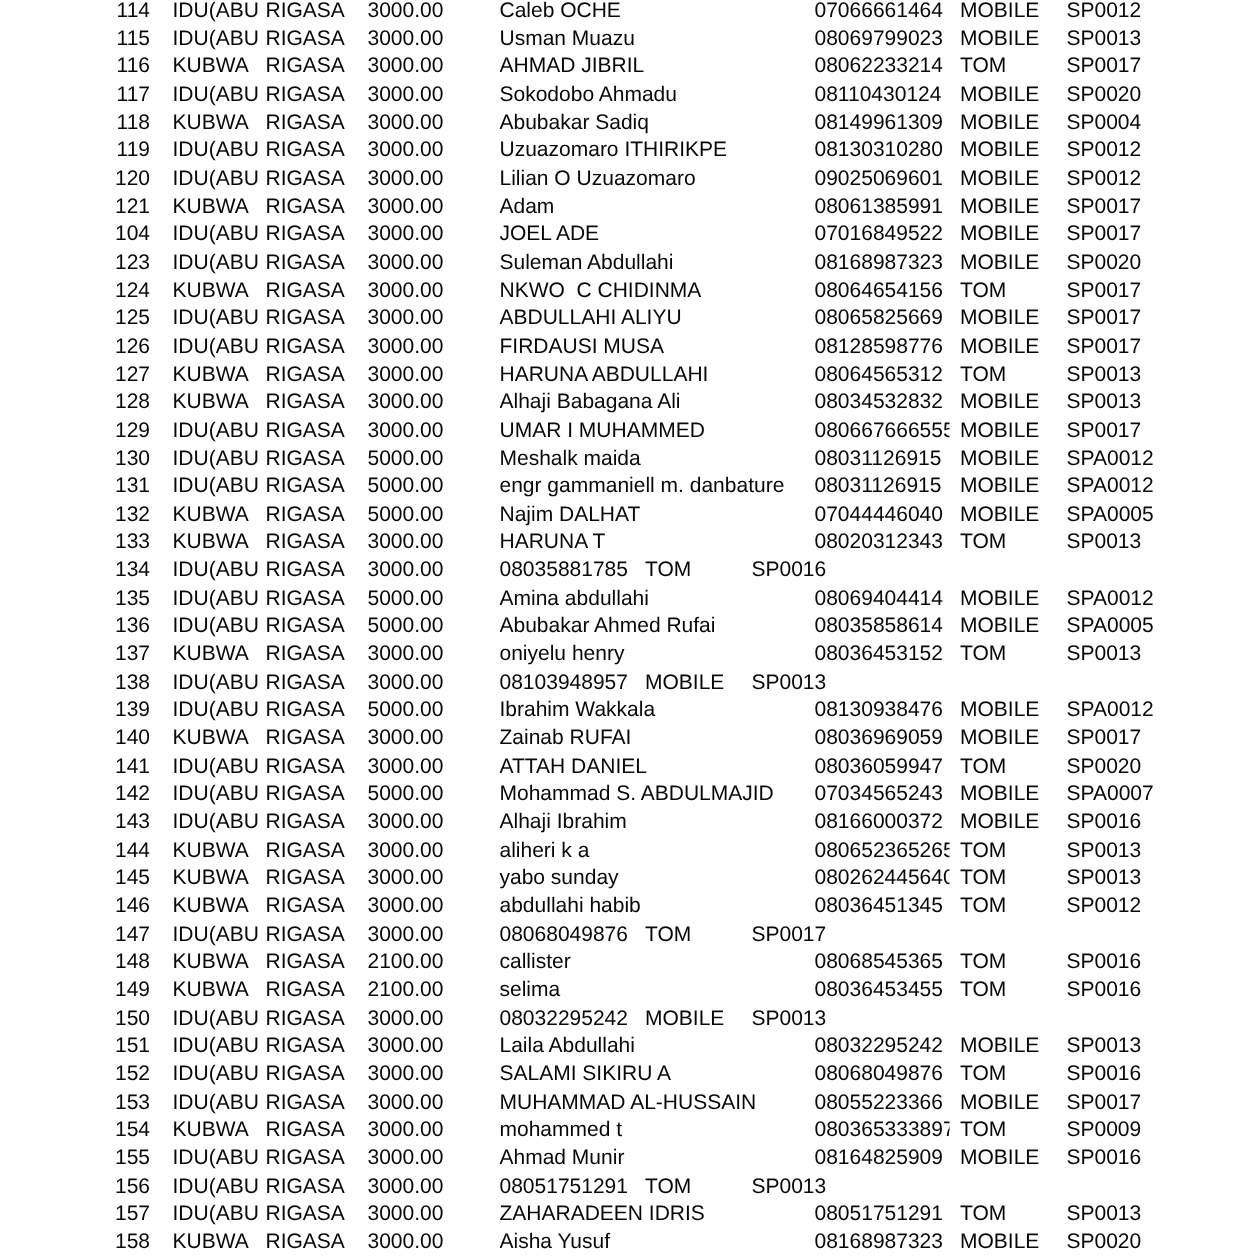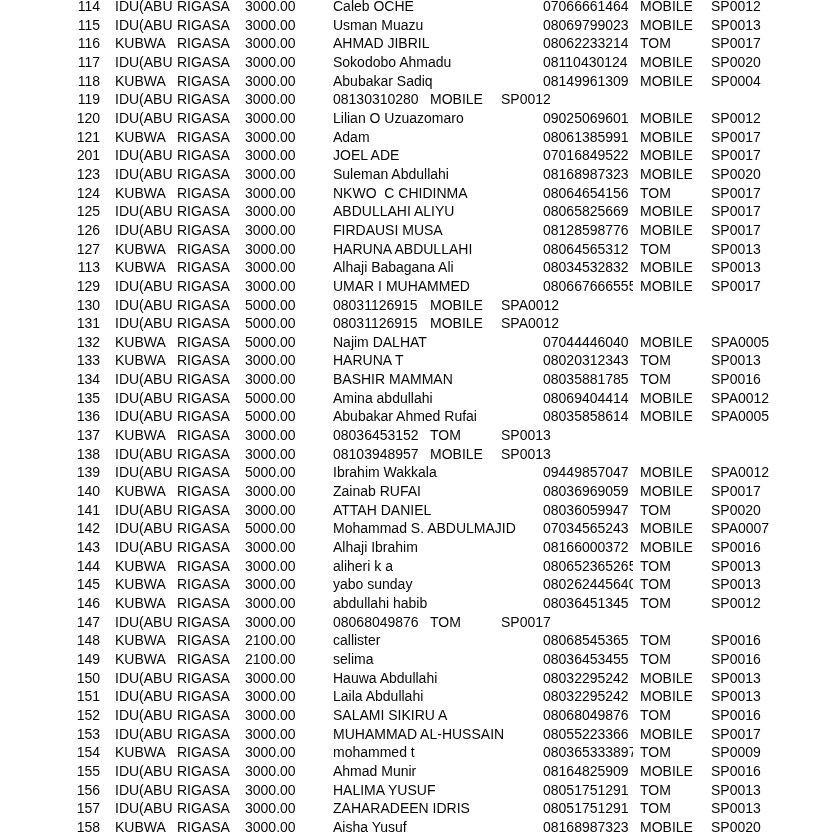--- a/index.html
+++ b/index.html
@@ -85,20 +85,21 @@
     <span class="c c-name">Abubakar Sadiq</span>
     <span class="c c-phone">08149961309</span>
     <span class="c c-type">MOBILE</span>
     <span class="c c-code">SP0004</span>
   </div>
     <div class="row">
     <span class="c c-num">119</span>
     <span class="c c-loc">IDU(ABU</span>
     <span class="c c-grp">RIGASA</span>
     <span class="c c-amt">3000.00</span>
+    <span class="c c-name">Uzuazomaro ITHIRIKPE</span>
     <span class="c c-phone">08130310280</span>
     <span class="c c-type">MOBILE</span>
     <span class="c c-code">SP0012</span>
   </div>
     <div class="row">
     <span class="c c-num">120</span>
     <span class="c c-loc">IDU(ABU</span>
     <span class="c c-grp">RIGASA</span>
     <span class="c c-amt">3000.00</span>
     <span class="c c-name">Lilian O Uzuazomaro</span>
@@ -110,21 +111,21 @@
     <span class="c c-num">121</span>
     <span class="c c-loc">KUBWA</span>
     <span class="c c-grp">RIGASA</span>
     <span class="c c-amt">3000.00</span>
     <span class="c c-name">Adam</span>
     <span class="c c-phone">08061385991</span>
     <span class="c c-type">MOBILE</span>
     <span class="c c-code">SP0017</span>
   </div>
     <div class="row">
-    <span class="c c-num">201</span>
+    <span class="c c-num">104</span>
     <span class="c c-loc">IDU(ABU</span>
     <span class="c c-grp">RIGASA</span>
     <span class="c c-amt">3000.00</span>
     <span class="c c-name">JOEL ADE</span>
     <span class="c c-phone">07016849522</span>
     <span class="c c-type">MOBILE</span>
     <span class="c c-code">SP0017</span>
   </div>
     <div class="row">
     <span class="c c-num">123</span>
@@ -170,21 +171,21 @@
     <span class="c c-num">127</span>
     <span class="c c-loc">KUBWA</span>
     <span class="c c-grp">RIGASA</span>
     <span class="c c-amt">3000.00</span>
     <span class="c c-name">HARUNA ABDULLAHI</span>
     <span class="c c-phone">08064565312</span>
     <span class="c c-type">TOM</span>
     <span class="c c-code">SP0013</span>
   </div>
     <div class="row">
-    <span class="c c-num">113</span>
+    <span class="c c-num">128</span>
     <span class="c c-loc">KUBWA</span>
     <span class="c c-grp">RIGASA</span>
     <span class="c c-amt">3000.00</span>
     <span class="c c-name">Alhaji Babagana Ali</span>
     <span class="c c-phone">08034532832</span>
     <span class="c c-type">MOBILE</span>
     <span class="c c-code">SP0013</span>
   </div>
     <div class="row">
     <span class="c c-num">129</span>
@@ -194,29 +195,31 @@
     <span class="c c-name">UMAR I MUHAMMED</span>
     <span class="c c-phone">080667666555</span>
     <span class="c c-type">MOBILE</span>
     <span class="c c-code">SP0017</span>
   </div>
     <div class="row">
     <span class="c c-num">130</span>
     <span class="c c-loc">IDU(ABU</span>
     <span class="c c-grp">RIGASA</span>
     <span class="c c-amt">5000.00</span>
+    <span class="c c-name">Meshalk maida</span>
     <span class="c c-phone">08031126915</span>
     <span class="c c-type">MOBILE</span>
     <span class="c c-code">SPA0012</span>
   </div>
     <div class="row">
     <span class="c c-num">131</span>
     <span class="c c-loc">IDU(ABU</span>
     <span class="c c-grp">RIGASA</span>
     <span class="c c-amt">5000.00</span>
+    <span class="c c-name">engr gammaniell m. danbature</span>
     <span class="c c-phone">08031126915</span>
     <span class="c c-type">MOBILE</span>
     <span class="c c-code">SPA0012</span>
   </div>
     <div class="row">
     <span class="c c-num">132</span>
     <span class="c c-loc">KUBWA</span>
     <span class="c c-grp">RIGASA</span>
     <span class="c c-amt">5000.00</span>
     <span class="c c-name">Najim DALHAT</span>
@@ -232,21 +235,20 @@
     <span class="c c-name">HARUNA T</span>
     <span class="c c-phone">08020312343</span>
     <span class="c c-type">TOM</span>
     <span class="c c-code">SP0013</span>
   </div>
     <div class="row">
     <span class="c c-num">134</span>
     <span class="c c-loc">IDU(ABU</span>
     <span class="c c-grp">RIGASA</span>
     <span class="c c-amt">3000.00</span>
-    <span class="c c-name">BASHIR MAMMAN</span>
     <span class="c c-phone">08035881785</span>
     <span class="c c-type">TOM</span>
     <span class="c c-code">SP0016</span>
   </div>
     <div class="row">
     <span class="c c-num">135</span>
     <span class="c c-loc">IDU(ABU</span>
     <span class="c c-grp">RIGASA</span>
     <span class="c c-amt">5000.00</span>
     <span class="c c-name">Amina abdullahi</span>
@@ -262,40 +264,41 @@
     <span class="c c-name">Abubakar Ahmed Rufai</span>
     <span class="c c-phone">08035858614</span>
     <span class="c c-type">MOBILE</span>
     <span class="c c-code">SPA0005</span>
   </div>
     <div class="row">
     <span class="c c-num">137</span>
     <span class="c c-loc">KUBWA</span>
     <span class="c c-grp">RIGASA</span>
     <span class="c c-amt">3000.00</span>
+    <span class="c c-name">oniyelu henry</span>
     <span class="c c-phone">08036453152</span>
     <span class="c c-type">TOM</span>
     <span class="c c-code">SP0013</span>
   </div>
     <div class="row">
     <span class="c c-num">138</span>
     <span class="c c-loc">IDU(ABU</span>
     <span class="c c-grp">RIGASA</span>
     <span class="c c-amt">3000.00</span>
     <span class="c c-phone">08103948957</span>
     <span class="c c-type">MOBILE</span>
     <span class="c c-code">SP0013</span>
   </div>
     <div class="row">
     <span class="c c-num">139</span>
     <span class="c c-loc">IDU(ABU</span>
     <span class="c c-grp">RIGASA</span>
     <span class="c c-amt">5000.00</span>
     <span class="c c-name">Ibrahim Wakkala</span>
-    <span class="c c-phone">09449857047</span>
+    <span class="c c-phone">08130938476</span>
     <span class="c c-type">MOBILE</span>
     <span class="c c-code">SPA0012</span>
   </div>
     <div class="row">
     <span class="c c-num">140</span>
     <span class="c c-loc">KUBWA</span>
     <span class="c c-grp">RIGASA</span>
     <span class="c c-amt">3000.00</span>
     <span class="c c-name">Zainab RUFAI</span>
     <span class="c c-phone">08036969059</span>
@@ -389,21 +392,20 @@
     <span class="c c-name">selima</span>
     <span class="c c-phone">08036453455</span>
     <span class="c c-type">TOM</span>
     <span class="c c-code">SP0016</span>
   </div>
     <div class="row">
     <span class="c c-num">150</span>
     <span class="c c-loc">IDU(ABU</span>
     <span class="c c-grp">RIGASA</span>
     <span class="c c-amt">3000.00</span>
-    <span class="c c-name">Hauwa Abdullahi</span>
     <span class="c c-phone">08032295242</span>
     <span class="c c-type">MOBILE</span>
     <span class="c c-code">SP0013</span>
   </div>
     <div class="row">
     <span class="c c-num">151</span>
     <span class="c c-loc">IDU(ABU</span>
     <span class="c c-grp">RIGASA</span>
     <span class="c c-amt">3000.00</span>
     <span class="c c-name">Laila Abdullahi</span>
@@ -449,21 +451,20 @@
     <span class="c c-name">Ahmad Munir</span>
     <span class="c c-phone">08164825909</span>
     <span class="c c-type">MOBILE</span>
     <span class="c c-code">SP0016</span>
   </div>
     <div class="row">
     <span class="c c-num">156</span>
     <span class="c c-loc">IDU(ABU</span>
     <span class="c c-grp">RIGASA</span>
     <span class="c c-amt">3000.00</span>
-    <span class="c c-name">HALIMA YUSUF</span>
     <span class="c c-phone">08051751291</span>
     <span class="c c-type">TOM</span>
     <span class="c c-code">SP0013</span>
   </div>
     <div class="row">
     <span class="c c-num">157</span>
     <span class="c c-loc">IDU(ABU</span>
     <span class="c c-grp">RIGASA</span>
     <span class="c c-amt">3000.00</span>
     <span class="c c-name">ZAHARADEEN IDRIS</span>

